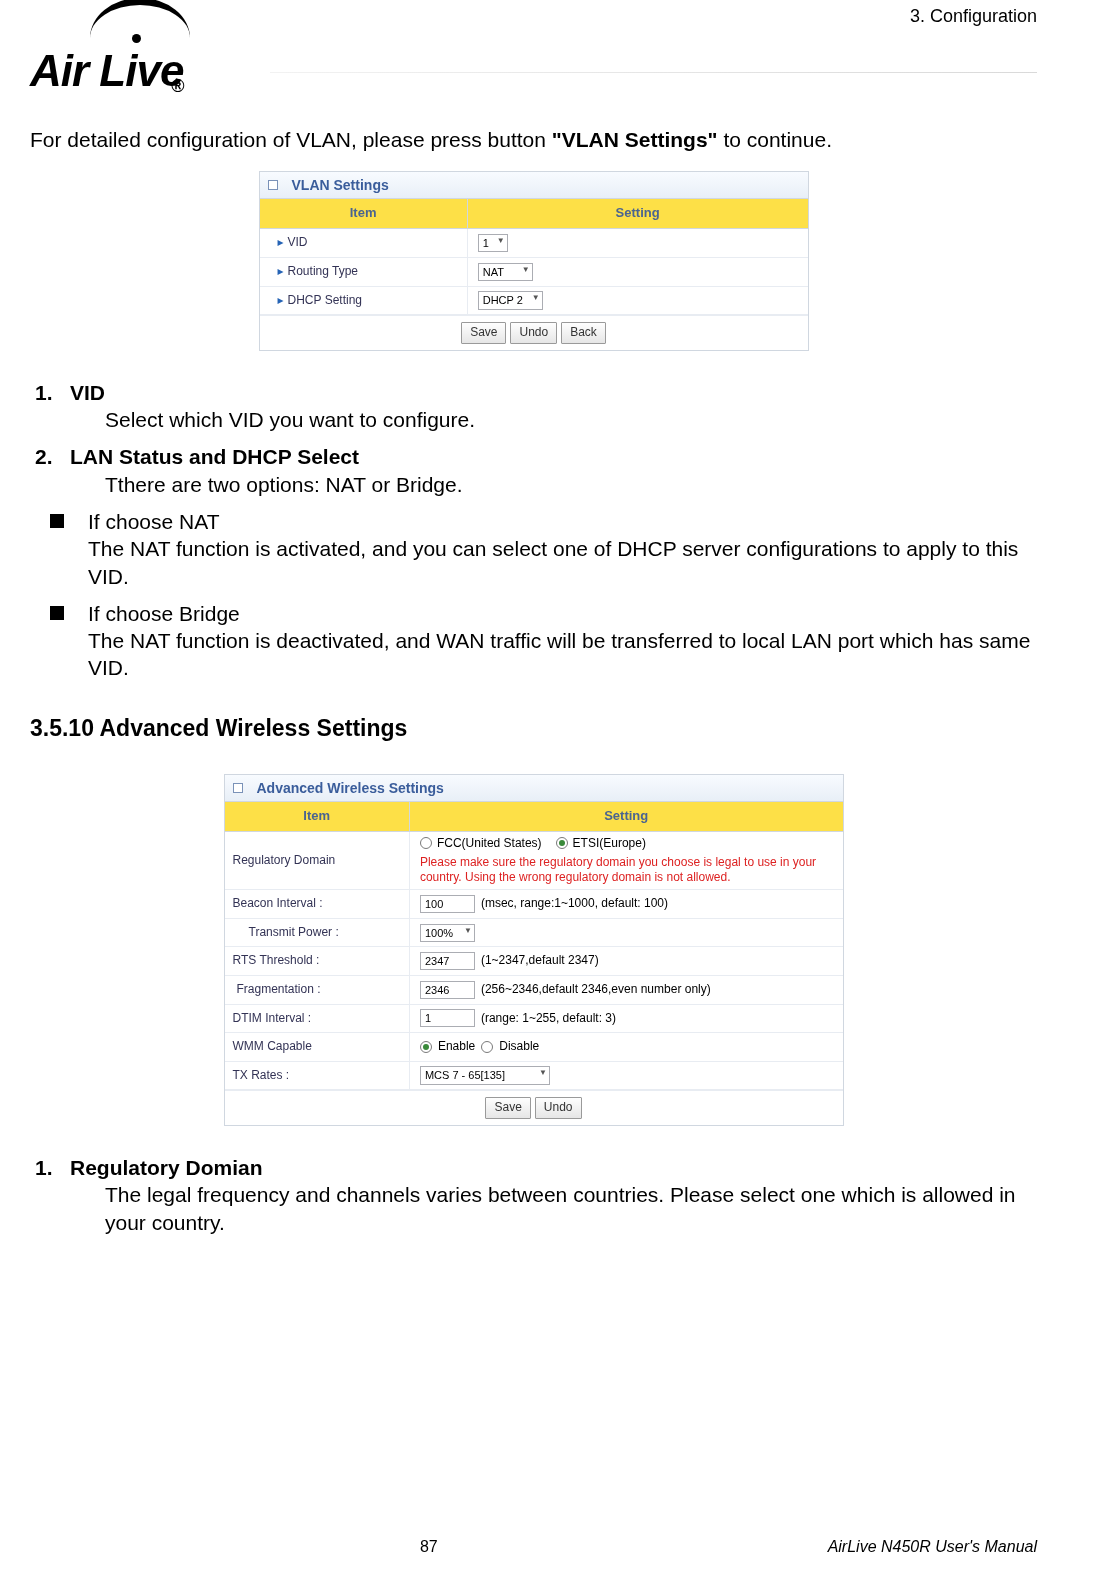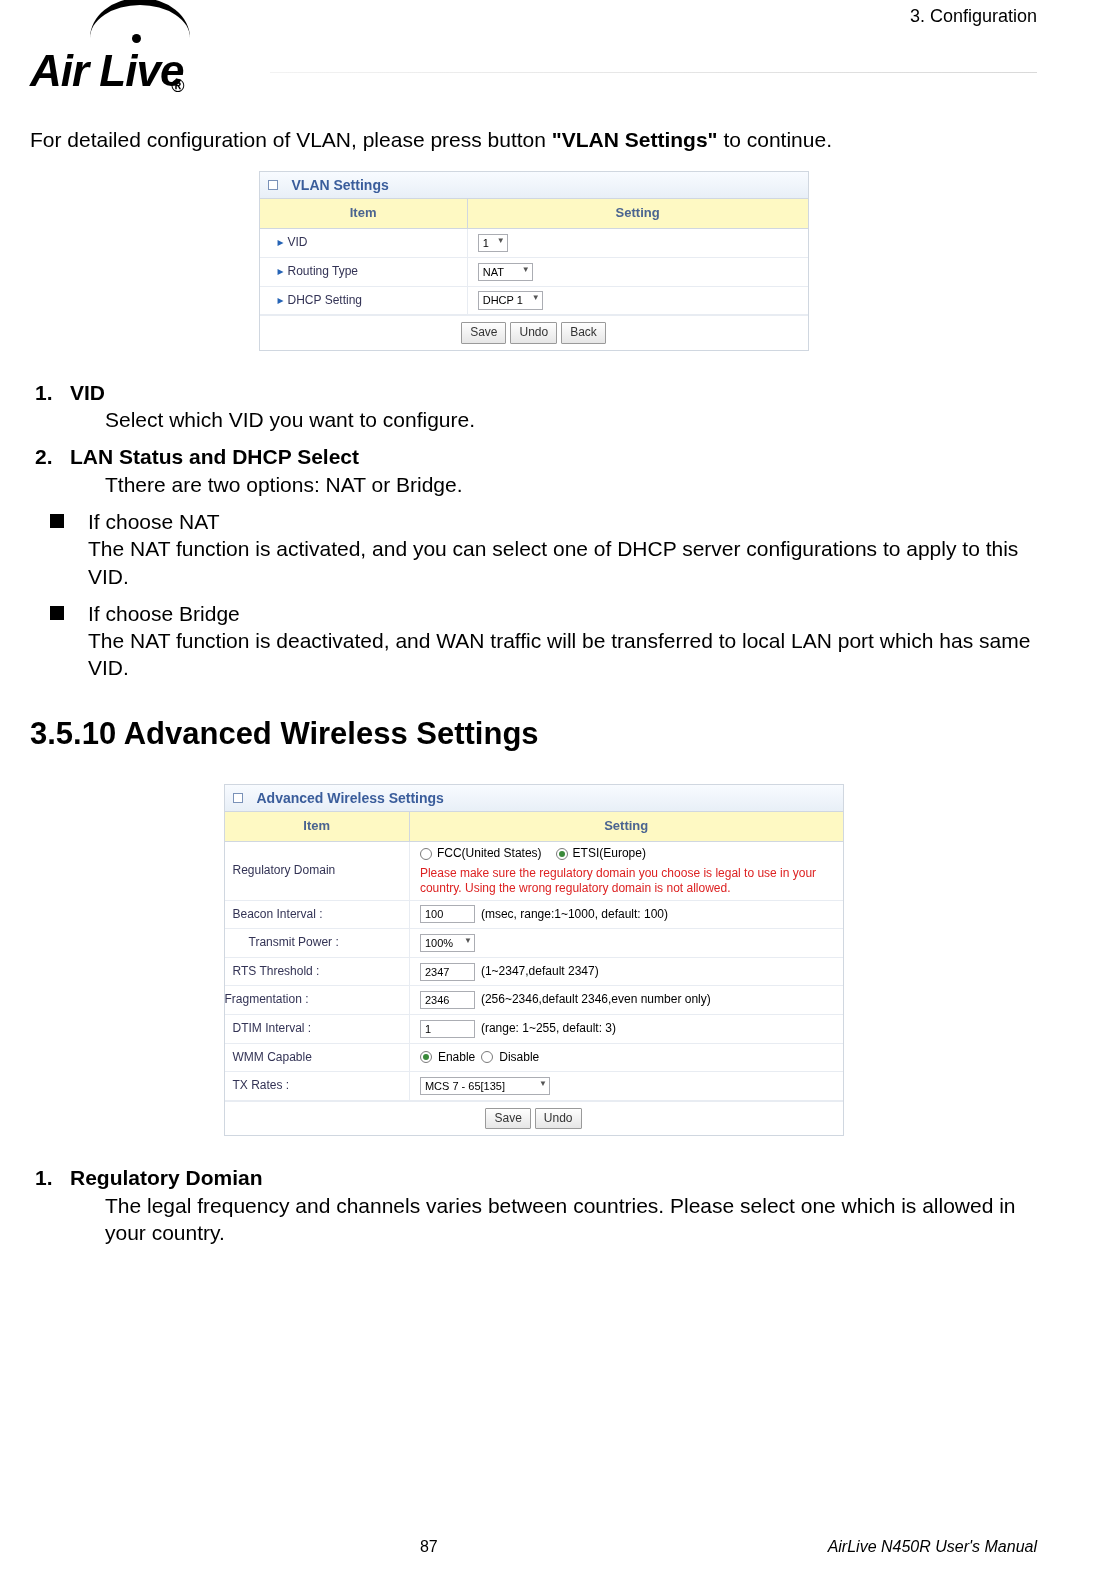--- a/index.html
+++ b/index.html
@@ -49,21 +49,21 @@
     color: #3a5d9b;
     font-weight: bold;
     display: flex;
     align-items: center;
     gap: 14px;
   }
   .ss-title .box-icon {
     display: inline-block; width: 10px; height: 10px;
     background: #fff; border: 1px solid #7a92b8;
   }
-  .hdr-row { display: flex; border-bottom: 1px solid #d0d7e0; background: #fef9c3; }
+  .hdr-row { display: flex; border-bottom: 1px solid #d0d7e0; background: #fde047; }
   .hdr-cell { padding: 6px 10px; font-size: 13px; font-weight: bold; color: #4a6490; text-align: center; }
   .hdr-item { flex: 0 0 38%; border-right: 1px solid #d0d7e0; }
   .hdr-set { flex: 1; }
   .data-row { display: flex; border-bottom: 1px solid #e8ecf2; }
   .data-row:last-of-type { border-bottom: none; }
   .data-item { flex: 0 0 38%; border-right: 1px solid #e8ecf2; padding: 6px 8px 6px 18px; font-size: 12px; color: #335; display: flex; align-items: center; gap: 4px; }
   .tri { color: #2563b5; }
   .data-set { flex: 1; padding: 4px 10px; font-size: 12px; display: flex; align-items: center; gap: 6px; flex-wrap: wrap; }
   .sel { font-size: 11px; padding: 1px 14px 1px 4px; border: 1px solid #abadb3; background: #fff; position: relative; display: inline-block; min-width: 30px; }
   .sel::after { content: "▼"; position: absolute; right: 2px; top: 1px; font-size: 8px; color: #555; }
@@ -78,21 +78,21 @@
   .radio { width: 12px; height: 12px; border-radius: 50%; border: 1px solid #7a7a7a; display: inline-flex; align-items: center; justify-content: center; background: #fff; }
   .radio.sel-on::after { content: ""; width: 6px; height: 6px; border-radius: 50%; background: #3a8a3a; display: block; }
   .warn { color: #d22; font-size: 12px; line-height: 1.25; }
   .list-1 { padding-left: 40px; margin-bottom: 10px; }
   .list-1 .num { display: inline-block; width: 35px; margin-left: -35px; font-weight: bold; }
   .list-title { font-weight: bold; }
   .list-body { padding-left: 35px; }
   .bullet-item { padding-left: 38px; margin-left: 20px; margin-bottom: 10px; position: relative; }
   .bullet-item .sq { position: absolute; left: 0; top: 6px; width: 14px; height: 14px; background: #000; }
   .bullet-item .b-title { font-weight: normal; }
-  .section-h { font-weight: bold; font-size: 31px; margin: 32px 0 30px 0; }
+  .section-h { font-weight: bold; font-size: 23px; margin: 32px 0 30px 0; }
   .footer { position: absolute; bottom: 20px; left: 30px; right: 60px; display: flex; justify-content: space-between; font-size: 16px; }
   .footer-right { font-style: italic; }
 </style>
 </head>
 <body>
 
 <div class="page">
   <div class="header-row">
     <div class="logo">
       <div class="wifi-arc"></div>
@@ -136,21 +136,21 @@
         <div class="data-set">
             <span class="sel" style="min-width:55px">NAT</span>
           </div>
       </div>
       <div class="data-row">
         <div class="data-item">
             <span class="tri">▸</span>
             <span>DHCP Setting</span>
           </div>
         <div class="data-set">
-            <span class="sel" style="min-width:65px">DHCP 1</span>
+            <span class="sel" style="min-width:65px">DHCP 2</span>
           </div>
       </div>
       <div class="btn-row">
         <span class="btn">Save</span>
         <span class="btn">Undo</span>
         <span class="btn">Back</span>
       </div>
     </div>
 
     <div class="list-1">
@@ -210,21 +210,21 @@
           </div>
       </div>
       <div class="data-row">
         <div class="data-item" style="flex:0 0 30%;padding-left:8px">RTS Threshold :</div>
         <div class="data-set">
           <input class="txtin" value="2347" style="">
           <span>(1~2347,default 2347)</span>
         </div>
       </div>
       <div class="data-row">
-        <div class="data-item" style="flex:0 0 30%;padding-left:0">Fragmentation :</div>
+        <div class="data-item" style="flex:0 0 30%;padding-left:12px">Fragmentation :</div>
         <div class="data-set">
           <input class="txtin" value="2346" style="">
           <span>(256~2346,default 2346,even number only)</span>
         </div>
       </div>
       <div class="data-row">
         <div class="data-item" style="flex:0 0 30%;padding-left:8px">DTIM Interval :</div>
         <div class="data-set">
           <input class="txtin" value="1" style="">
           <span>(range: 1~255, default: 3)</span>

